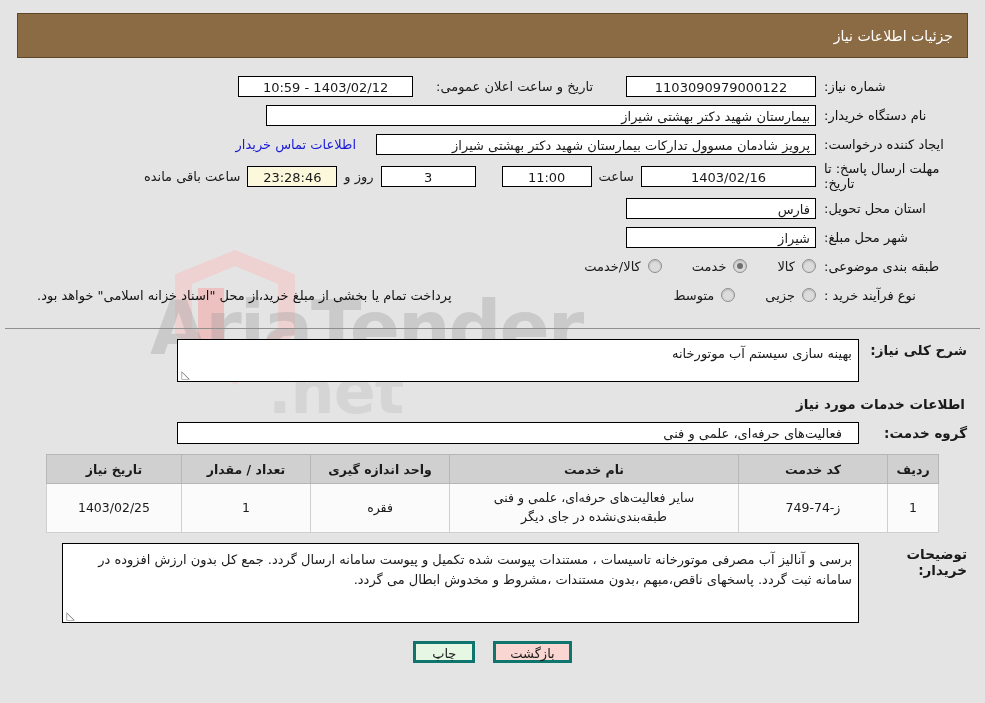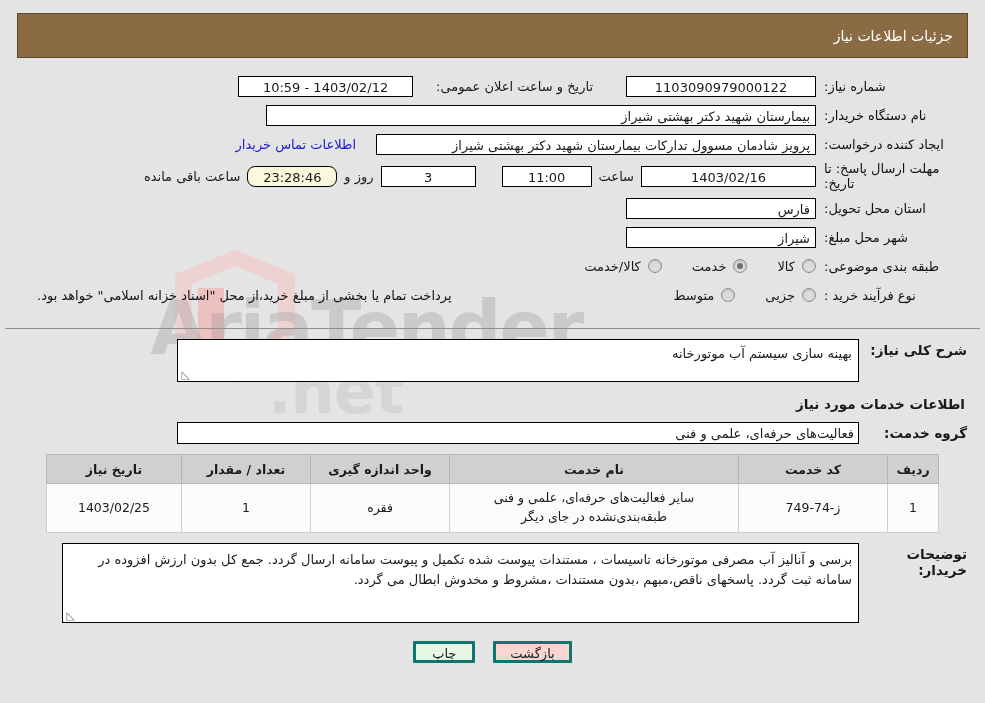--- a/index.html
+++ b/index.html
@@ -144,21 +144,21 @@
     white-space: nowrap;
     text-align: center;
   }
   .box.rt { text-align: right; }
   .box.w190 { width: 190px; }
   .box.w175 { width: 175px; }
   .box.w90  { width: 90px; }
   .box.w95  { width: 95px; }
   .box.w400 { width: 440px; }
   .box.w550 { width: 550px; padding-left: 16px; }
-  .box.cream { background: #fbf8dc; border-radius: 8px; }
+  .box.cream { background: #fbf8dc; }
 
   .inline-lbl {
     padding: 0 7px;
     font-size: 13px;
     white-space: nowrap;
   }
   .link {
     color: #1818d8;
     font-size: 13px;
     padding-right: 20px;
@@ -239,21 +239,21 @@
     padding-right: 2px;
   }
 
   .group-box {
     border: 1px solid #000;
     background: #fff;
     height: 22px;
     line-height: 22px;
     width: 682px;
     box-sizing: border-box;
-    padding: 0 4px;
+    padding: 0 16px;
     font-size: 13px;
     text-align: right;
   }
 
   
   table.items {
     border-collapse: collapse;
     width: 893px;
     margin: 10px 0 0 0;
     font-size: 12.5px;

